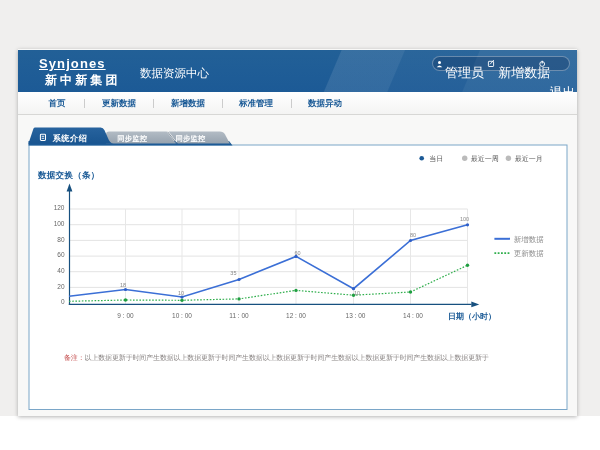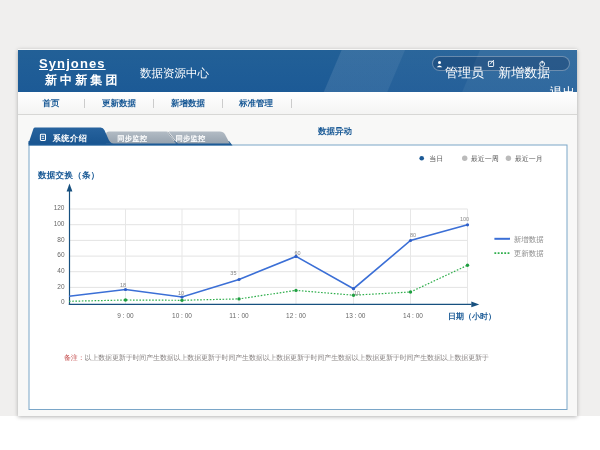--- a/index.html
+++ b/index.html
@@ -34,25 +34,25 @@
 <div class="abs container"></div>
 <div class="abs header"></div>
 <div class="abs logo-en">Synjones</div>
 <div class="abs logo-cn">新中新集团</div>
 <div class="abs apptitle">数据资源中心</div>
 <div class="abs pill"></div>
 <div class="abs pilltxt" style="left:445px;">管理员</div>
 <div class="abs pilltxt" style="left:498.2px;">新增数据</div>
 <div class="abs pilltxt" style="left:549.6px;margin-top:20px;">退出</div>
 <div class="abs nav"></div>
-<div class="abs navitem" style="left:21px;">首页</div>
+<div class="abs navitem" style="left:27px;">首页</div>
 <div class="abs navitem" style="left:89px;">更新数据</div>
 <div class="abs navitem" style="left:158px;">新增数据</div>
 <div class="abs navitem" style="left:226px;">标准管理</div>
-<div class="abs navitem" style="left:305px;margin-top:28px;">数据异动</div>
+<div class="abs navitem" style="left:295px;">数据异动</div>
 <div class="abs navsep" style="left:84px;"></div>
 <div class="abs navsep" style="left:153px;"></div>
 <div class="abs navsep" style="left:222px;"></div>
 <div class="abs navsep" style="left:291px;"></div>
 <svg width="600" height="450" viewBox="0 0 600 450">
 
   <rect x="29" y="145" width="538" height="264.5" fill="#ffffff" stroke="#7aa6c8" stroke-width="1"></rect>
 
   <path d="M28.5,141 L229,141 L232.5,145.4 L28.5,145.4 Z" fill="#1c5a96"></path>
   <defs>

